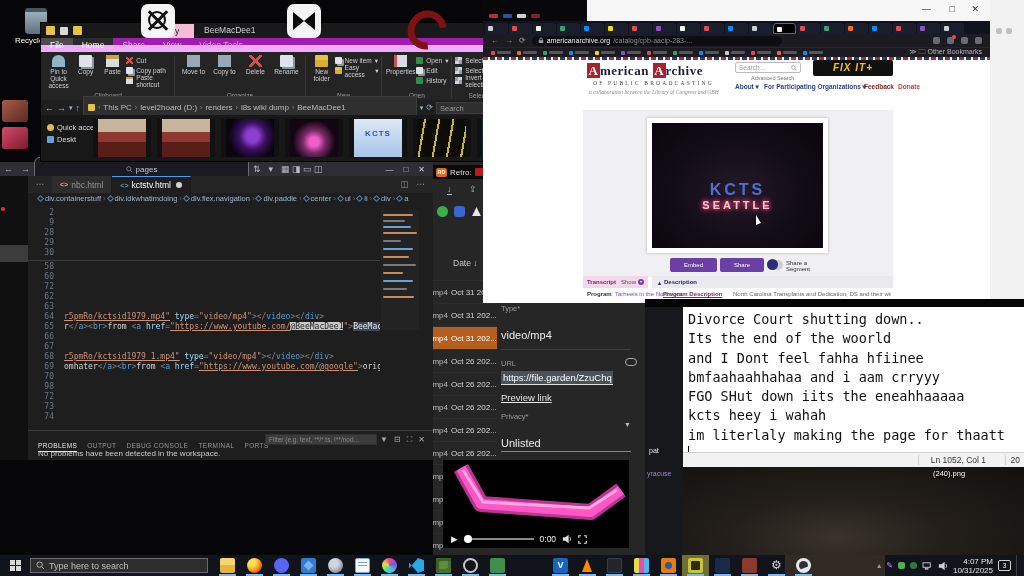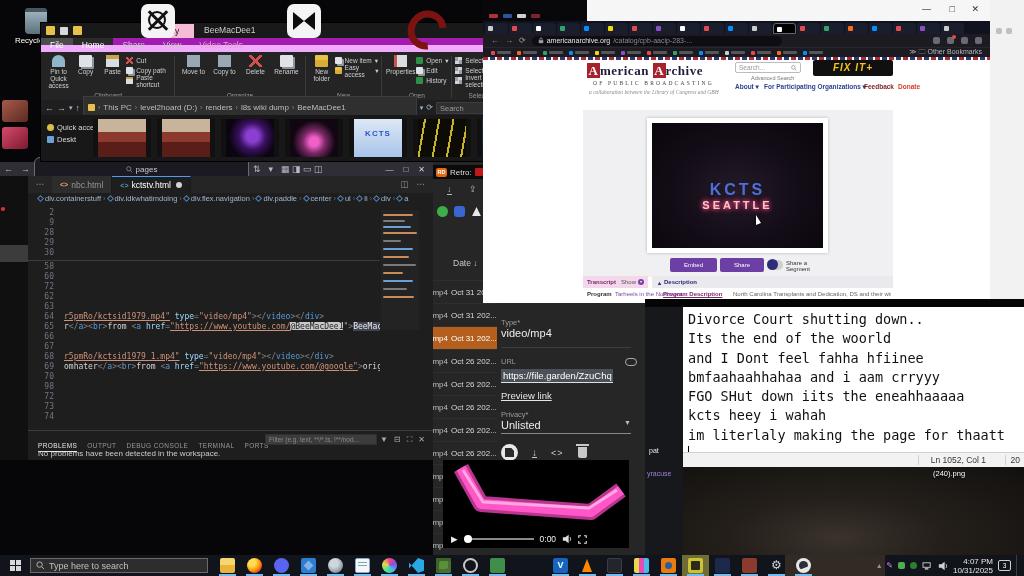--- a/index.html
+++ b/index.html
@@ -121,21 +121,21 @@
   .appdot{position:absolute;width:11px;height:11px;border-radius:3px}
   #fghead{position:absolute;left:20px;top:96px;font-size:8.5px;color:#c8c8c8}
   #fglist{position:absolute;left:0;top:118px;width:64px}
   .fgrow{height:23px;border-top:1px solid #2e2e2e;display:flex;align-items:center;font-size:8px;color:#d6d6d6}
   .fgrow.sel{background:#b55f1e;color:#fff}
   .fgtype{width:15px;overflow:hidden;direction:rtl;flex:0 0 auto;color:#bdbdbd}
   .fgrow.sel .fgtype{color:#fff}
   .fgdate{padding-left:3px;white-space:nowrap;overflow:hidden}
   #fgdetail{position:absolute;left:68px;top:140px;width:144px}
   .fglabel{font-size:7.5px;color:#9a9a9a;margin-top:9px}
-  .fgvalue{font-size:11px;color:#ececec;margin-top:0}
+  .fgvalue{font-size:11px;color:#ececec;margin-top:16px}
   .fgsep{height:1px;background:#3d3d3d;margin-top:8px;width:130px}
   #fgurl{margin-top:3px;width:112px;background:#4b5158;border-bottom:1px solid #e0e0e0;color:#fff;font-size:9.5px;padding:1px 2px;white-space:nowrap;overflow:hidden}
   #fglinkico{position:absolute;right:8px;top:56px;width:12px;height:8px;border:1px solid #aaa;border-radius:4px}
   #fgpreviewlink{font-size:9.5px;color:#e6e6e6;text-decoration:underline;margin-top:7px}
   #fgprivacy{display:flex;align-items:flex-start;width:130px;border-bottom:1px solid #888;padding-bottom:2px}
   .fgcaret{margin-left:auto;color:#bbb;font-size:7px}
   #fgactions{display:flex;align-items:center;gap:14px;margin-top:10px}
   .actsave{width:17px;height:17px;border-radius:50%;background:#e8e8e8;position:relative}
   .actsave::after{content:"";position:absolute;left:4px;top:4px;width:9px;height:9px;background:#2b2b2b;clip-path:polygon(0 0,70% 0,100% 30%,100% 100%,0 100%)}
   .actdl{color:#c8c8c8;font-size:10px;border-bottom:1.5px solid #c8c8c8;line-height:9px}
@@ -336,21 +336,21 @@
           <span class="fgtype">mp4</span>
           <span class="fgdate">Oct 26 202...</span>
         </div>
         <div class="fgrow">
           <span class="fgtype">mp4</span>
           <span class="fgdate">Oct 26 202...</span>
         </div>
       </div>
 
     <div id="fgdetail">
-      <div class="fglabel" style="margin-top:16px">Type*</div>
+      <div class="fglabel" style="margin-top:2px">Type*</div>
       <div class="fgvalue">video/mp4</div>
       <div class="fgsep"></div>
       <div class="fglabel">URL</div>
       <div id="fgurl">https://file.garden/ZzuChq</div>
       <div id="fglinkico"></div>
       <div id="fgpreviewlink">Preview link</div>
       <div class="fglabel">Privacy*</div>
       <div id="fgprivacy">
         <span class="fgvalue">Unlisted</span>
         <span class="fgcaret">▼</span>

